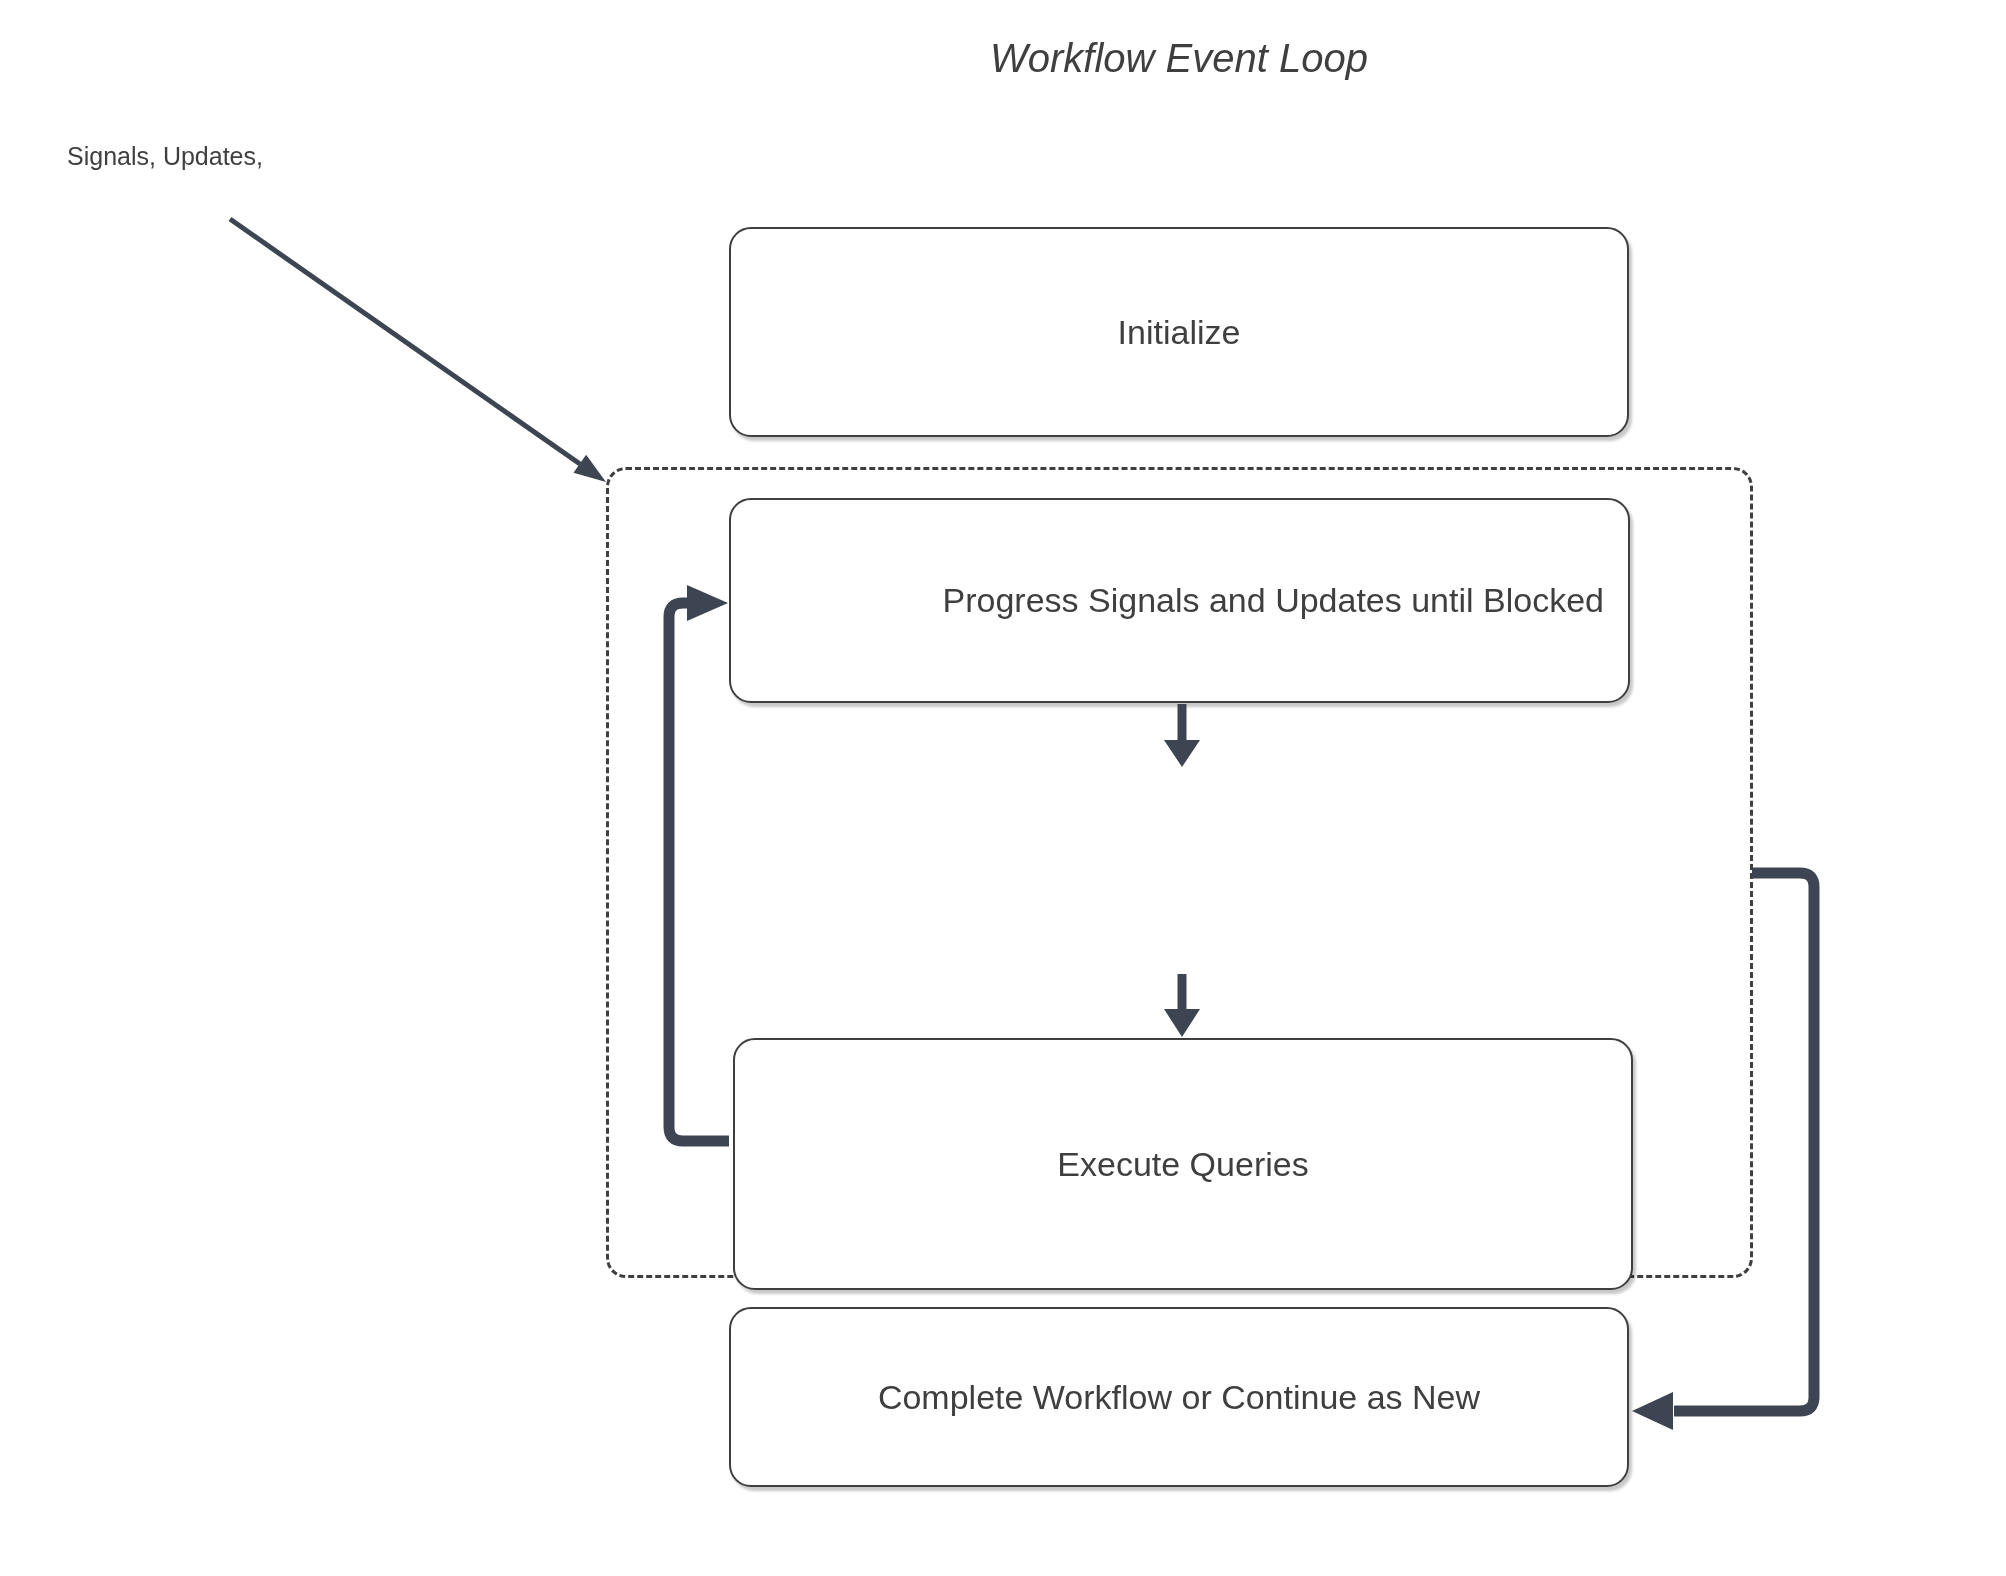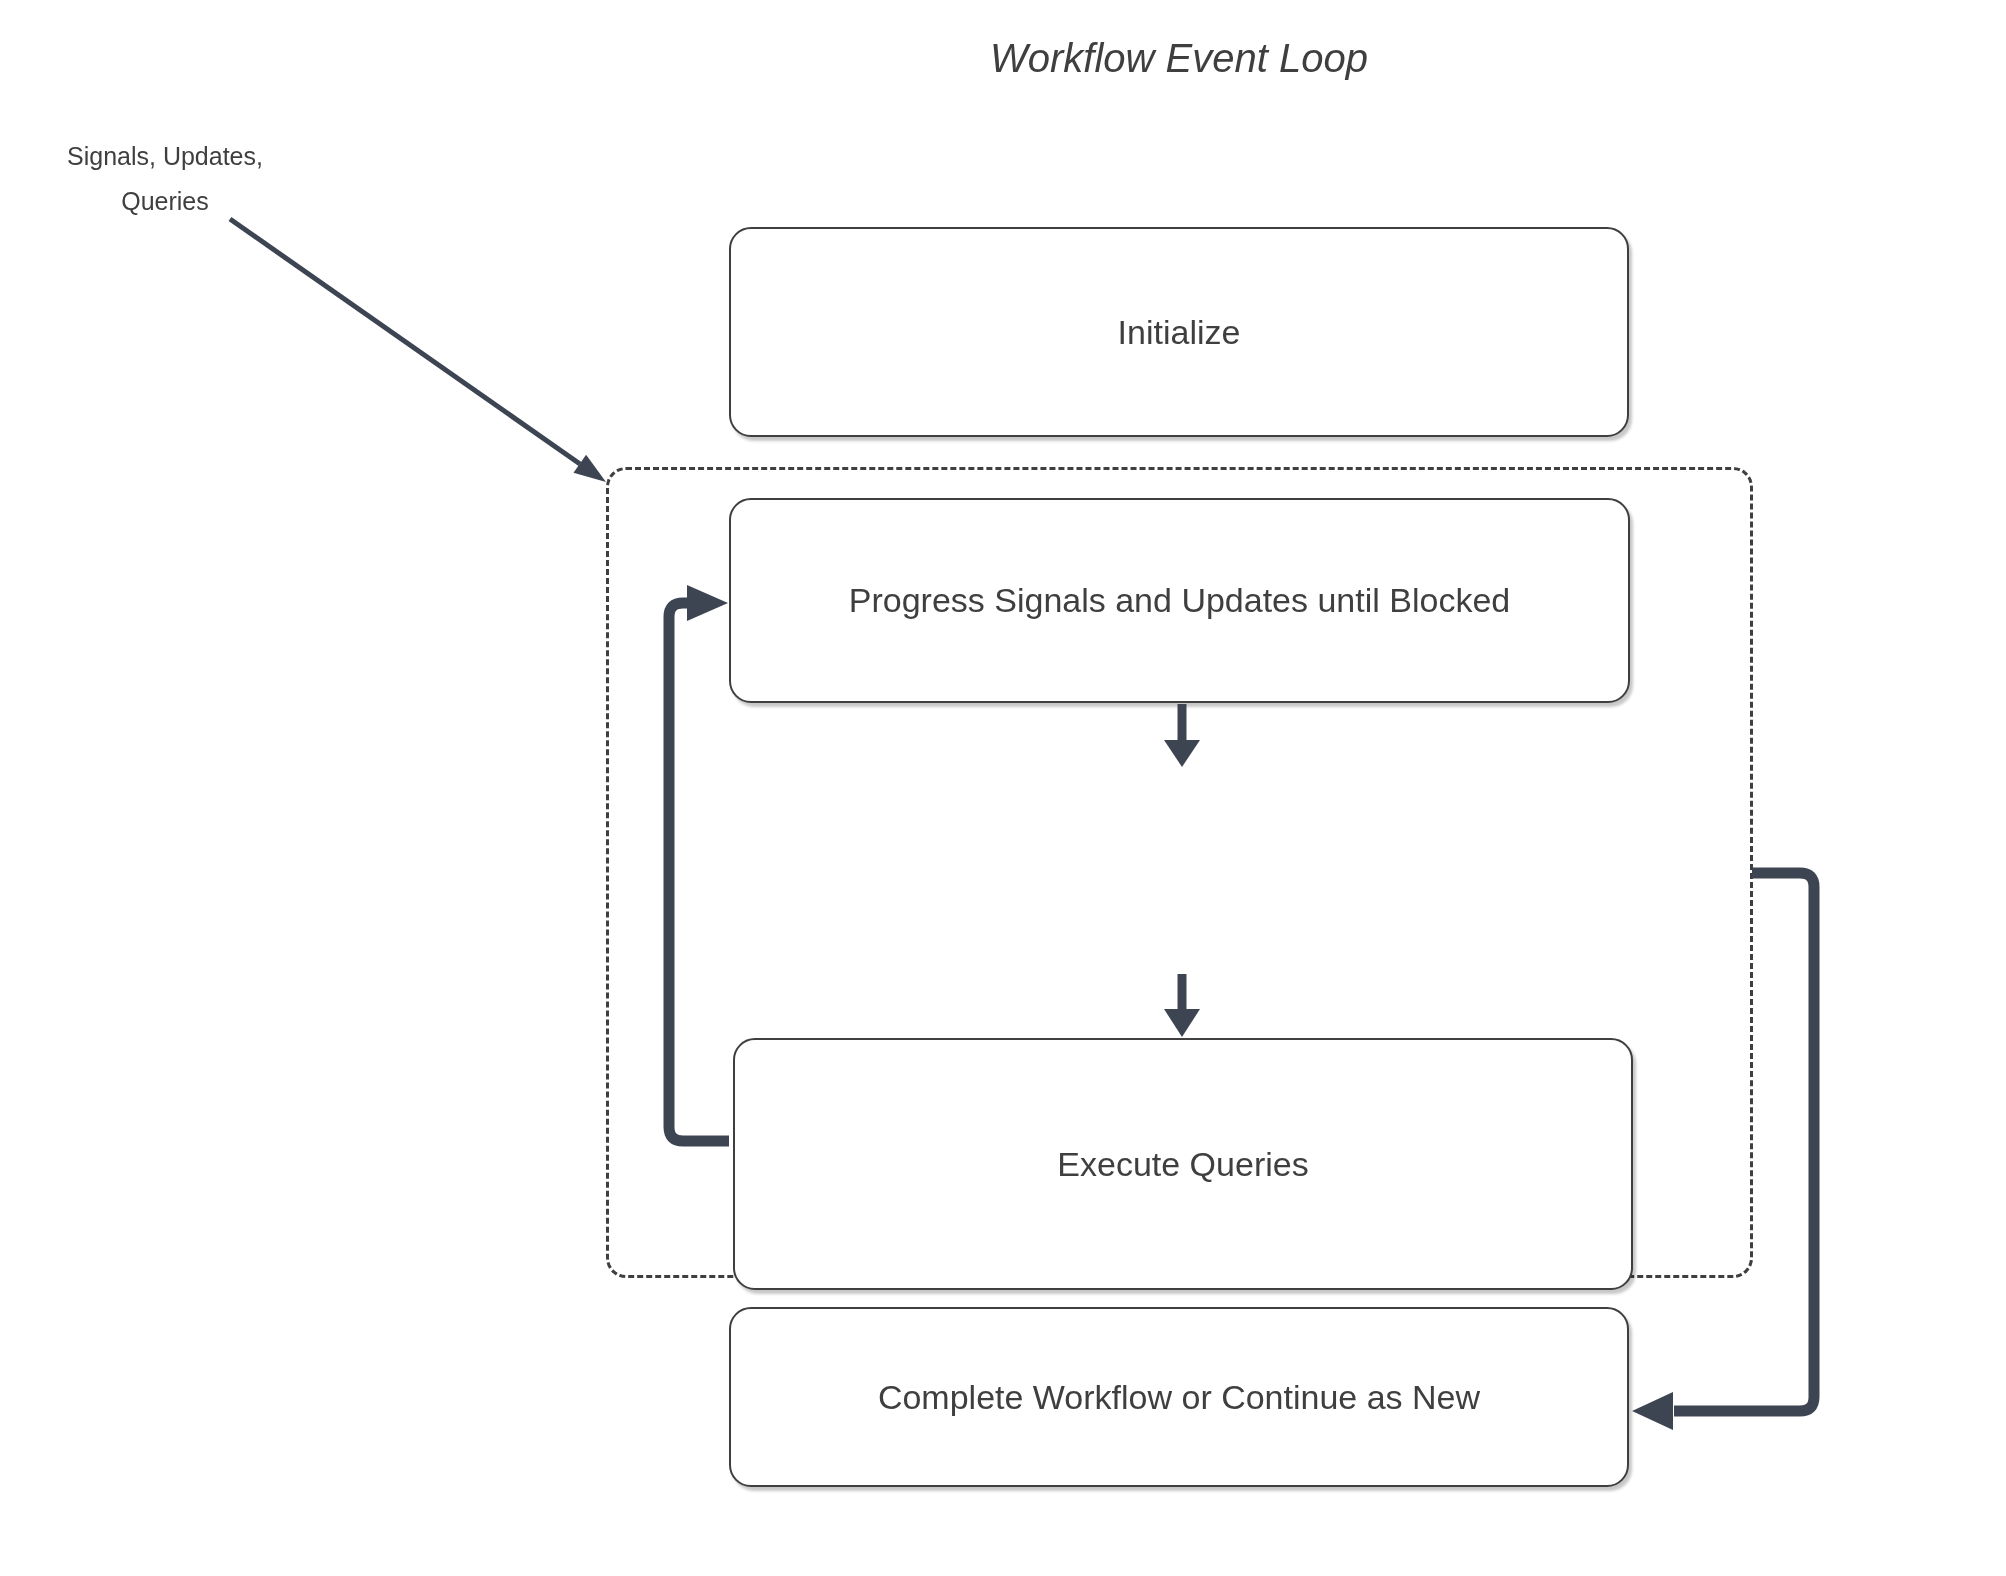--- a/index.html
+++ b/index.html
@@ -21,36 +21,35 @@
     border:3px dashed #3f3f3f;border-radius:20px;background:transparent;
   }
   .node{
     position:absolute;box-sizing:border-box;background:#ffffff;
     border:2px solid #3f3f3f;border-radius:22px;
     display:flex;align-items:center;justify-content:center;text-align:center;
     font-size:34px;color:#3f3f3f;padding:0 24px;
     box-shadow:3px 4px 3px rgba(0,0,0,0.22);
   }
   #n-initialize{left:729px;top:227px;width:900px;height:210px;}
-  #n-signals   {left:729px;top:498px;width:901px;height:205px;}
+  #n-signals   {left:729px;top:498px;width:901px;height:205px;justify-content:flex-end;}
   #n-workflow  {left:729px;top:768px;width:901px;height:205px;}
   #n-queries   {left:733px;top:1038px;width:900px;height:252px;}
   #n-complete  {left:729px;top:1307px;width:900px;height:180px;}
   .arrows{position:absolute;left:0;top:0;width:2006px;height:1576px;pointer-events:none;}
 </style>
 </head>
 <body>
 
 <div class="canvas">
 
   <div class="title">Workflow Event Loop</div>
 
   <div class="side-label">
     <div>Signals, Updates,</div>
-    <div>Queries</div>
   </div>
 
   <div class="group"></div>
 
   <div class="node" id="n-initialize">
     <span>Initialize</span>
   </div>
   <div class="node" id="n-signals">
     <span>Progress Signals and Updates until Blocked</span>
   </div>

